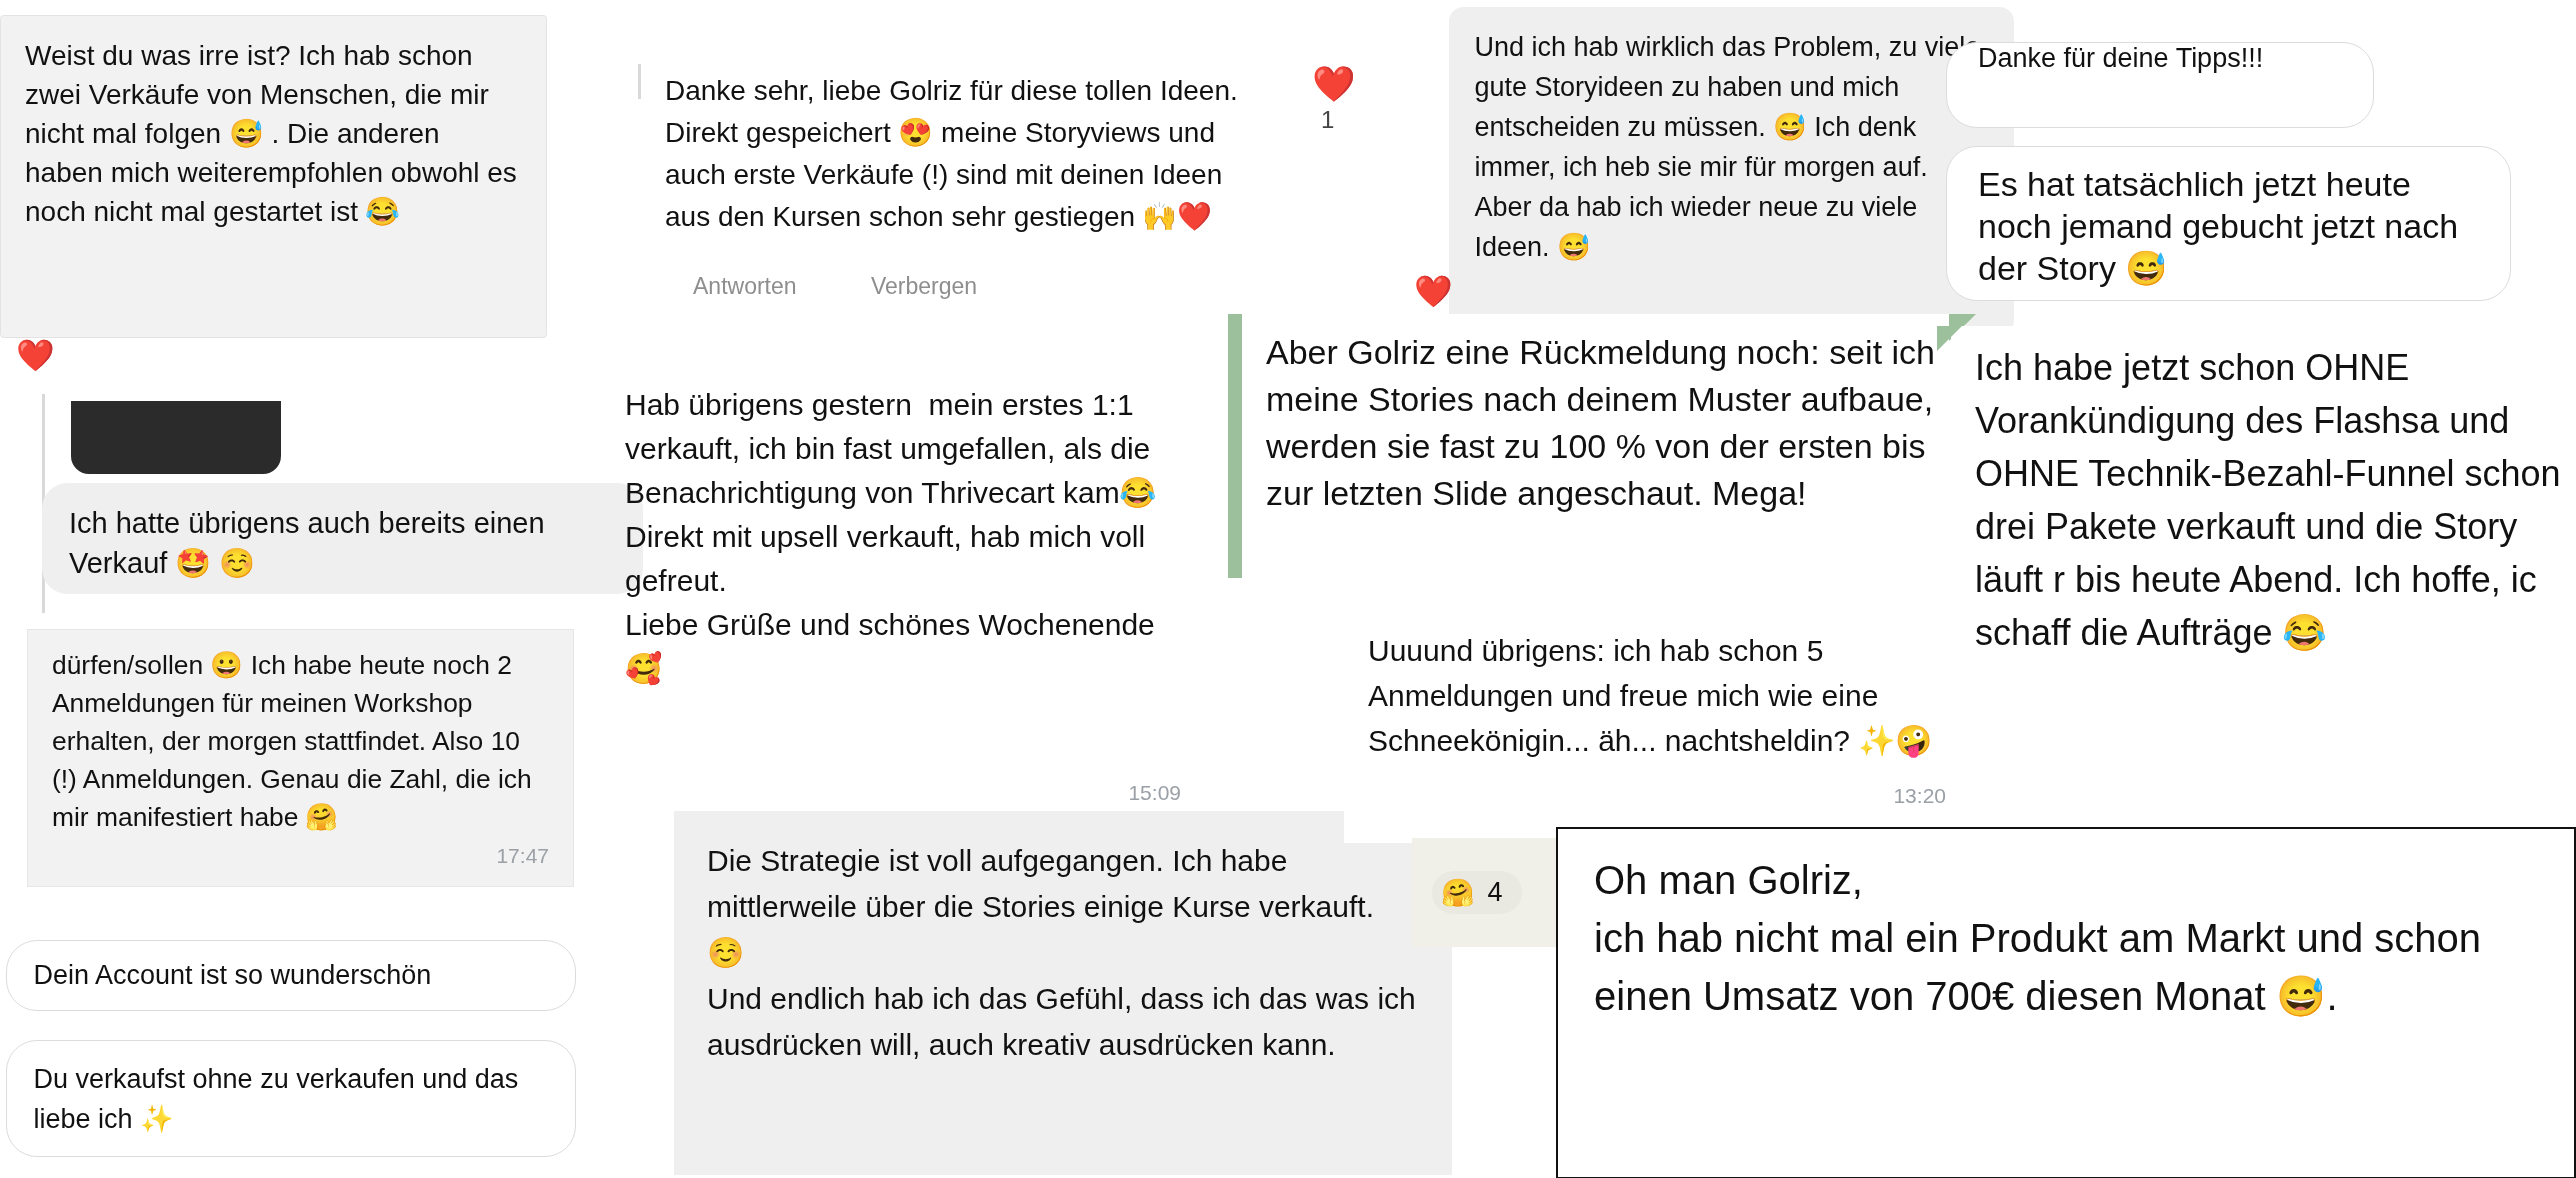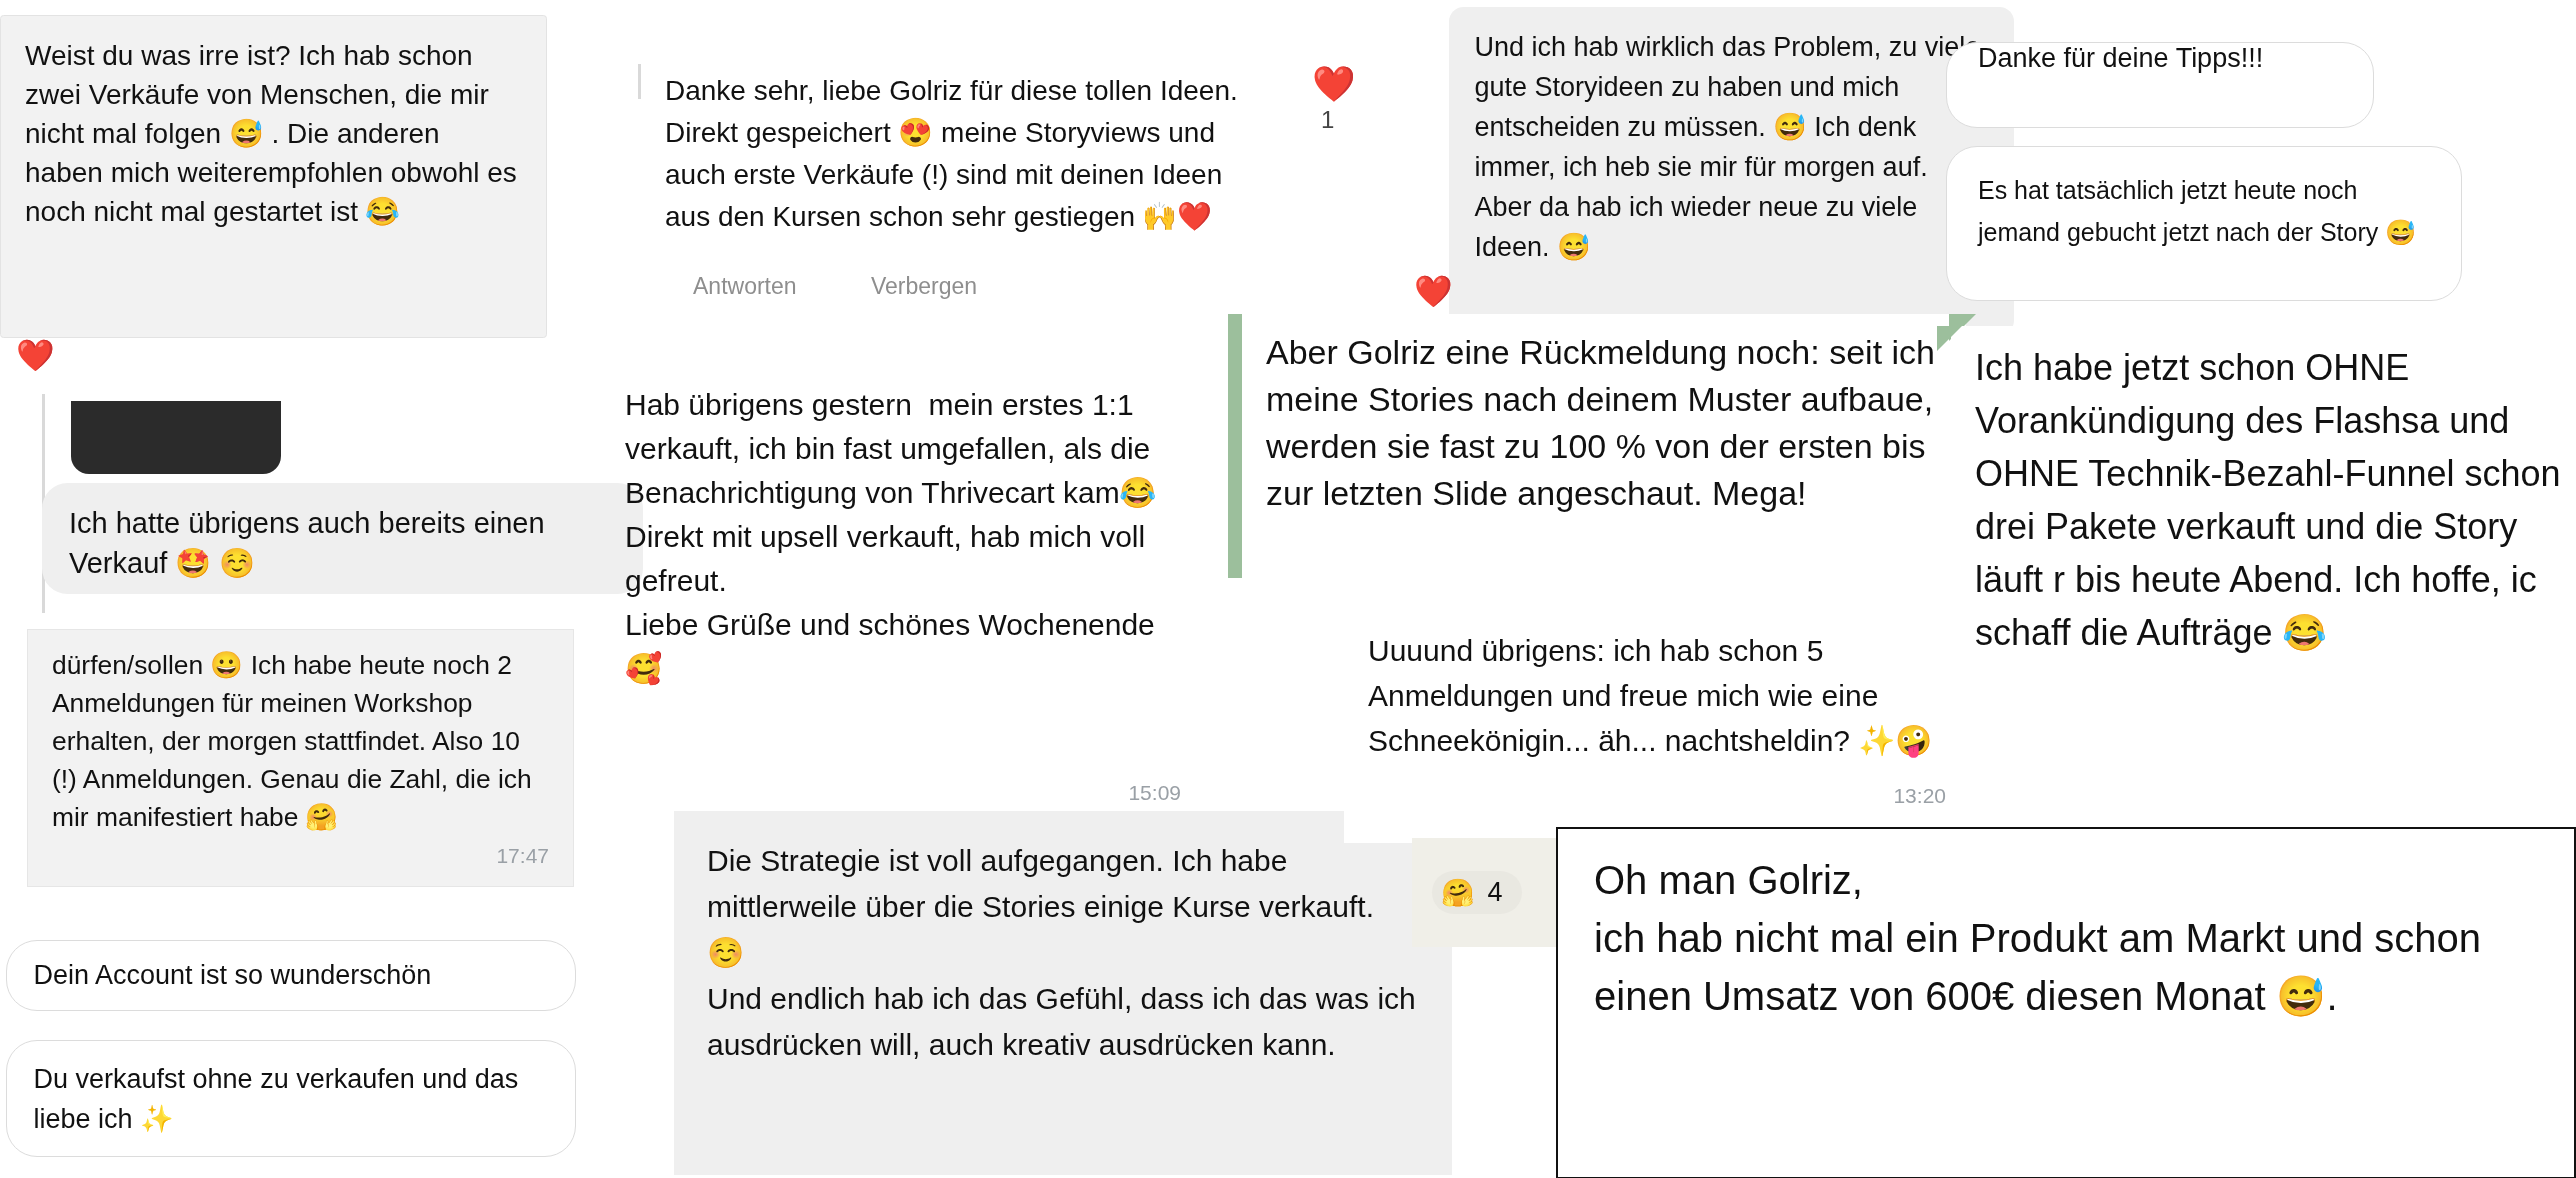--- a/index.html
+++ b/index.html
@@ -191,23 +191,23 @@
   }
 
   #c13 {
     left: 1946px; top: 42px; width: 428px; height: 86px;
     display: flex; align-items: flex-start;
     padding: 0 31px;
     font-size: 27px;
   }
 
   #c14 {
-    left: 1946px; top: 146px; width: 516px; height: 155px;
-    padding: 22px 31px;
-    font-size: 25px;
+    left: 1946px; top: 146px; width: 565px; height: 155px;
+    padding: 16px 31px;
+    font-size: 34px;
     line-height: 42px;
   }
 
   #c15 {
     left: 1951px; top: 326px; width: 638px; height: 455px;
     background: #ffffff;
     padding: 14.6px 14.6px 0 24px;
     font-size: 36px;
     line-height: 53px;
     overflow: hidden;
@@ -310,17 +310,17 @@
     <div class="txt">Es hat tatsächlich jetzt heute noch jemand gebucht jetzt nach der Story 😅</div>
   </div>
 
   <div class="card" id="c15">
     <div class="txt">Ich habe jetzt schon OHNE Vorankündigung des Flashsa und OHNE Technik-Bezahl-Funnel schon drei Pakete verkauft und die Story läuft r bis heute Abend. Ich hoffe, ic schaff die Aufträge 😂</div>
   </div>
   <div id="c15-tag"></div>
 
   <div class="card" id="c16">
     <div class="txt">Oh man Golriz,
-ich hab nicht mal ein Produkt am Markt und schon einen Umsatz von 600€ diesen Monat 😅.</div>
+ich hab nicht mal ein Produkt am Markt und schon einen Umsatz von 700€ diesen Monat 😅.</div>
   </div>
 
 </div>
 
 
 </body></html>

